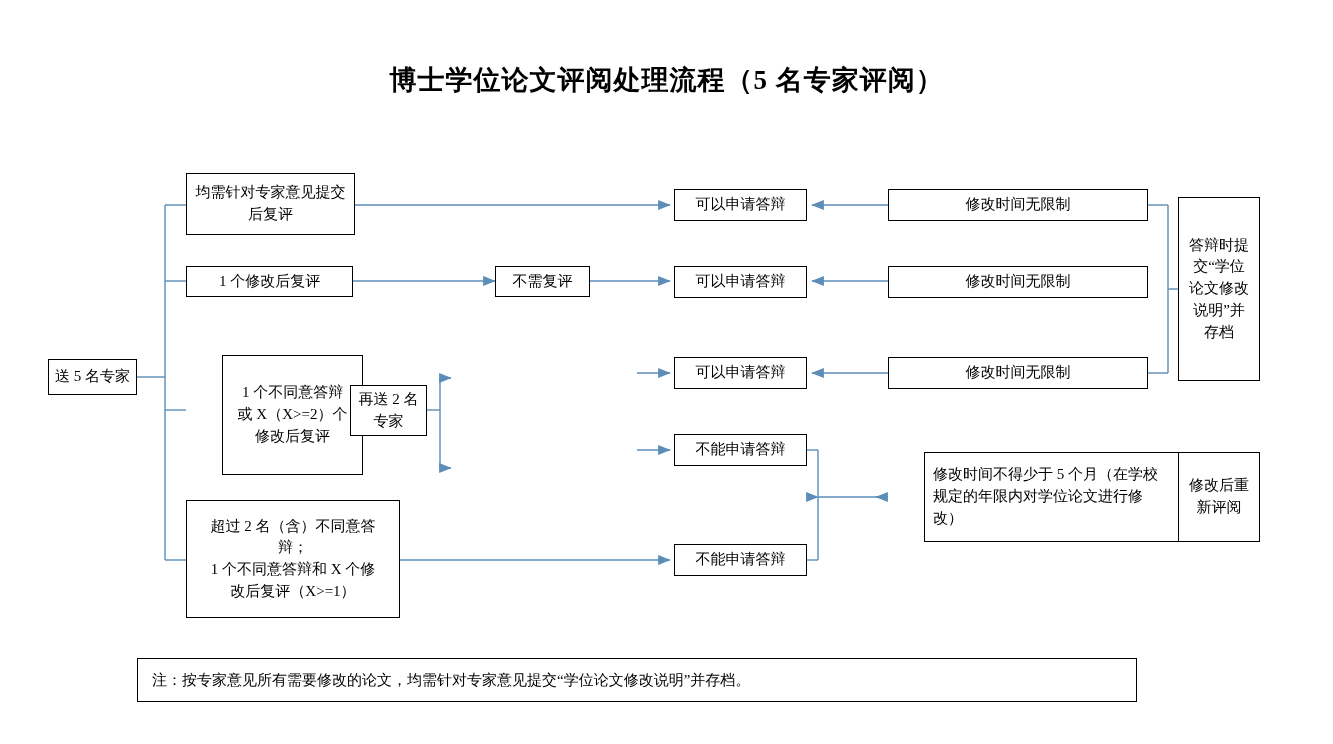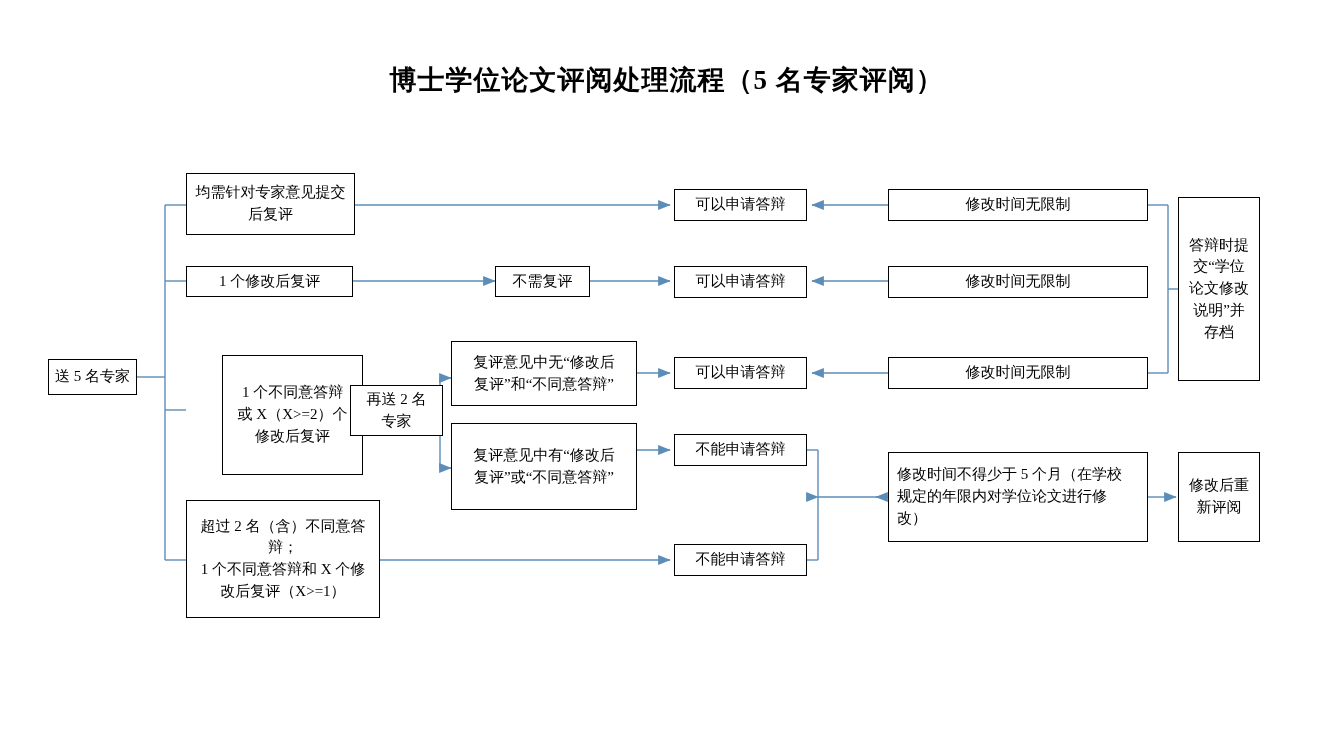--- a/index.html
+++ b/index.html
@@ -43,20 +43,21 @@
     text-align: center;
     font-size: 15px;
     line-height: 1.45;
     padding: 2px 4px;
     background: #ffffff;
     white-space: pre-line;
   }
   .box.left-align {
     justify-content: flex-start;
     text-align: left;
+    margin-left: 36px;
   }
   .note {
     position: absolute;
     border: 1px solid #000000;
     box-sizing: border-box;
     display: flex;
     align-items: center;
     font-size: 15px;
     padding: 4px 14px;
     background: #ffffff;
@@ -138,35 +139,31 @@
 
   <div class="box" style="left:186px; top:173px; width:169px; height:62px;">均需针对专家意见提交
 后复评</div>
 
   <div class="box" style="left:186px; top:266px; width:167px; height:31px;">1 个修改后复评</div>
 
   <div class="box" style="left:186px; top:355px; width:141px; height:120px;margin-left:36px;">1 个不同意答辩
 或 X（X&gt;=2）个
 修改后复评</div>
 
-  <div class="box" style="left:186px; top:500px; width:194px; height:118px;">超过 2 名（含）不同意答
+  <div class="box" style="left:186px; top:500px; width:214px; height:118px;">超过 2 名（含）不同意答
 辩；
 1 个不同意答辩和 X 个修
 改后复评（X&gt;=1）</div>
 
   <div class="box" style="left:495px; top:266px; width:95px; height:31px;">不需复评</div>
 
-  <div class="box" style="left:350px; top:385px; width:93px; height:51px;">再送 2 名
+  <div class="box" style="left:350px; top:385px; width:77px; height:51px;">再送 2 名
 专家</div>
 
-  <div class="box" style="left:451px; top:341px; width:186px; height:65px;">复评意见中无“修改后
-复评”和“不同意答辩”</div>
 
-  <div class="box" style="left:451px; top:423px; width:186px; height:87px;">复评意见中有“修改后
-复评”或“不同意答辩”</div>
 
   <div class="box" style="left:674px; top:189px; width:133px; height:32px;">可以申请答辩</div>
 
   <div class="box" style="left:674px; top:266px; width:133px; height:32px;">可以申请答辩</div>
 
   <div class="box" style="left:674px; top:357px; width:133px; height:32px;">可以申请答辩</div>
 
   <div class="box" style="left:674px; top:434px; width:133px; height:32px;">不能申请答辩</div>
 
   <div class="box" style="left:674px; top:544px; width:133px; height:32px;">不能申请答辩</div>
@@ -183,14 +180,15 @@
 
   <div class="box" style="left:1178px; top:452px; width:82px; height:90px;">修改后重
 新评阅</div>
 
   <div class="box" style="left:1178px; top:197px; width:82px; height:184px;">答辩时提
 交“学位
 论文修改
 说明”并
 存档</div>
 
+  <div class="note" style="left:137px; top:658px; width:1000px; height:44px;">注：按专家意见所有需要修改的论文，均需针对专家意见提交“学位论文修改说明”并存档。</div>
 
 </div>
 
 </body></html>

